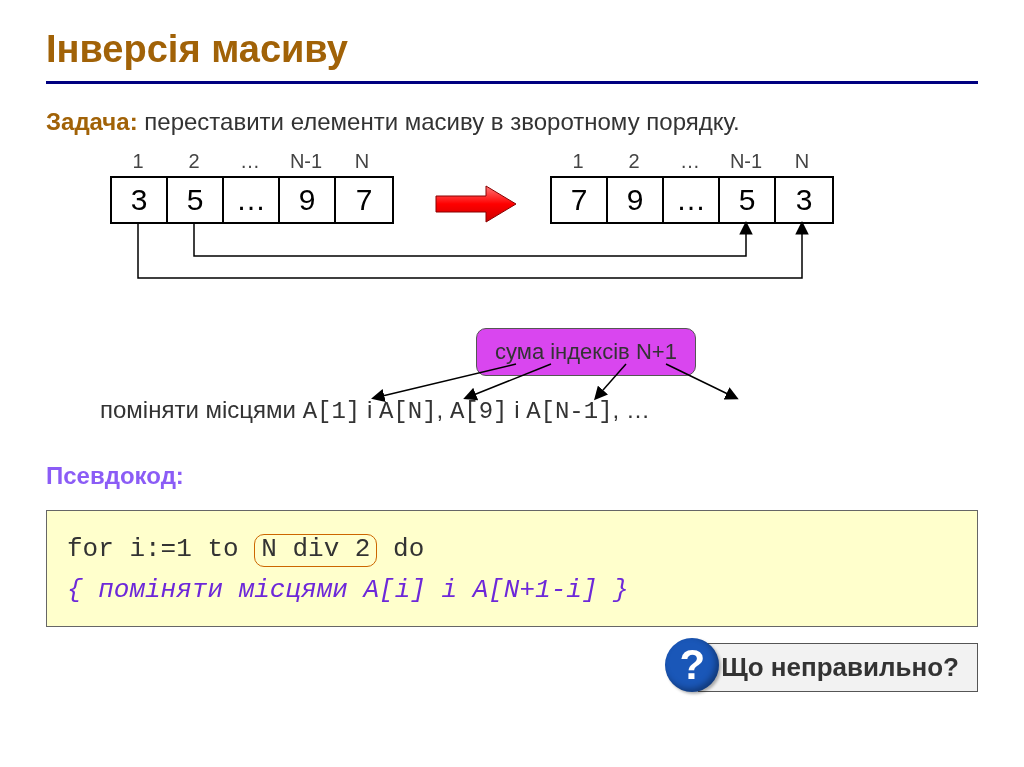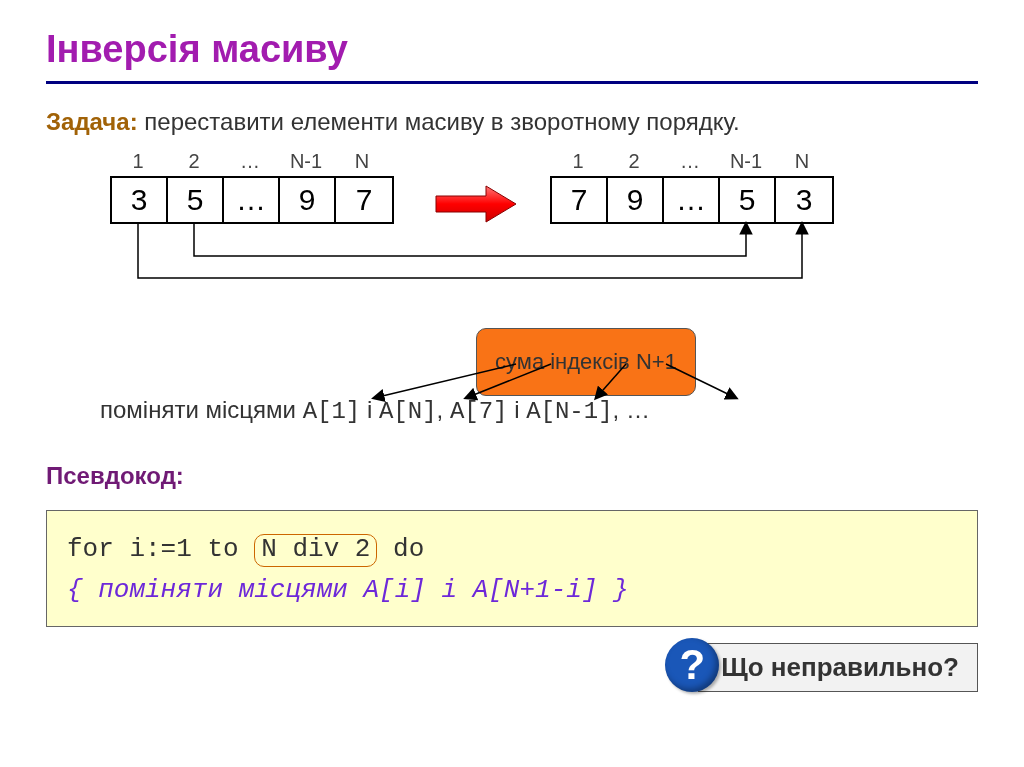--- a/index.html
+++ b/index.html
@@ -4,21 +4,21 @@
 <style>
   * { box-sizing: border-box; margin: 0; padding: 0; }
   body {
     font-family: Arial, Helvetica, sans-serif;
     background: #fff;
     width: 1024px;
     height: 767px;
     padding: 28px 46px;
     color: #000;
   }
-  h1 { font-size: 38px; font-weight: bold; color: #a21caf; margin-bottom: 10px; }
+  h1 { font-size: 38px; font-weight: bold; color: #a16207; margin-bottom: 10px; }
   .rule { height: 3px; background: #000080; margin-bottom: 22px; }
   .sect {
     font-size: 24px;
     font-weight: bold;
     color: #0000cc;
     margin-bottom: 8px;
   }
   .task-line { font-size: 24px; color: #333; margin-bottom: 12px; line-height: 1.35; }
   .task-label { color: #a16207; font-weight: bold; }
   .diagram { position: relative; height: 170px; margin: 0 0 8px 30px; }
@@ -29,22 +29,22 @@
     width: 56px; height: 44px; border-right: 2px solid #000;
     display: flex; align-items: center; justify-content: center;
     font-size: 30px; background: #fff;
   }
   .arr-boxes span:last-child { border-right: none; }
   .big-arrow { position: absolute; left: 355px; top: 34px; width: 90px; height: 40px; }
   .tip {
     position: absolute;
     border: 1.5px solid #555;
     border-radius: 10px;
-    background: #f97316;
-    padding: 20px 18px;
+    background: #d946ef;
+    padding: 10px 18px;
     font-size: 22px;
     color: #333;
   }
   .algo-block { margin-top: 8px; position: relative; height: 120px; }
   .algo-text {
     font-size: 24px; color: #333; margin-top: 42px; margin-left: 54px;
   }
   .algo-text .mono { font-family: "Courier New", monospace; text-align: right; }
   .codebox {
     border: 1.5px solid #666;
@@ -57,21 +57,21 @@
     margin-top: 8px;
   }
   .code-hl {
     border: 1.5px solid #cc6600;
     border-radius: 10px;
     padding: 0 6px 1px 6px;
     display: inline-block;
     line-height: 1.15;
   }
   .code-comment { color: #6d28d9; font-style: italic; }
-  .pseudocode-label { font-size: 24px; font-weight: bold; color: #701a75; margin-top: 14px; margin-bottom: 20px; }
+  .pseudocode-label { font-size: 24px; font-weight: bold; color: #8b5cf6; margin-top: 14px; margin-bottom: 20px; }
   .question {
     position: relative;
     float: right;
     margin-top: 16px;
     border: 1.5px solid #555;
     background: #f2f2f2;
     padding: 8px 18px 8px 22px;
     font-size: 26px;
     font-weight: bold;
     color: #333;
@@ -167,21 +167,21 @@
         <path d="M0 0 L9 4.5 L0 9 Z" fill="#000"></path>
       </marker>
     </defs>
     <line x1="470" y1="6" x2="328" y2="40" stroke="#000" stroke-width="1.5" marker-end="url(#ah2)"></line>
     <line x1="505" y1="6" x2="420" y2="40" stroke="#000" stroke-width="1.5" marker-end="url(#ah2)"></line>
     <line x1="580" y1="6" x2="550" y2="40" stroke="#000" stroke-width="1.5" marker-end="url(#ah2)"></line>
     <line x1="620" y1="6" x2="690" y2="40" stroke="#000" stroke-width="1.5" marker-end="url(#ah2)"></line>
   </svg>
 
   <p class="algo-text" style="position:absolute; left:0; top:68px; margin-top:0;">
-    <span>поміняти місцями </span><span class="mono">A[1]</span><span> і </span><span class="mono">A[N]</span><span>, </span><span class="mono">A[7]</span><span> і </span><span class="mono">A[N-1]</span><span>, …</span>
+    <span>поміняти місцями </span><span class="mono">A[1]</span><span> і </span><span class="mono">A[N]</span><span>, </span><span class="mono">A[9]</span><span> і </span><span class="mono">A[N-1]</span><span>, …</span>
   </p>
 </div>
 
 <div class="pseudocode-label">Псевдокод:</div>
 
 <div class="codebox">
   <div>
     <span>for i:=1 to </span><span class="code-hl">N div 2</span><span> do</span>
   </div>
   <div class="code-comment"> { поміняти місцями A[i] і A[N+1-i] }</div>

